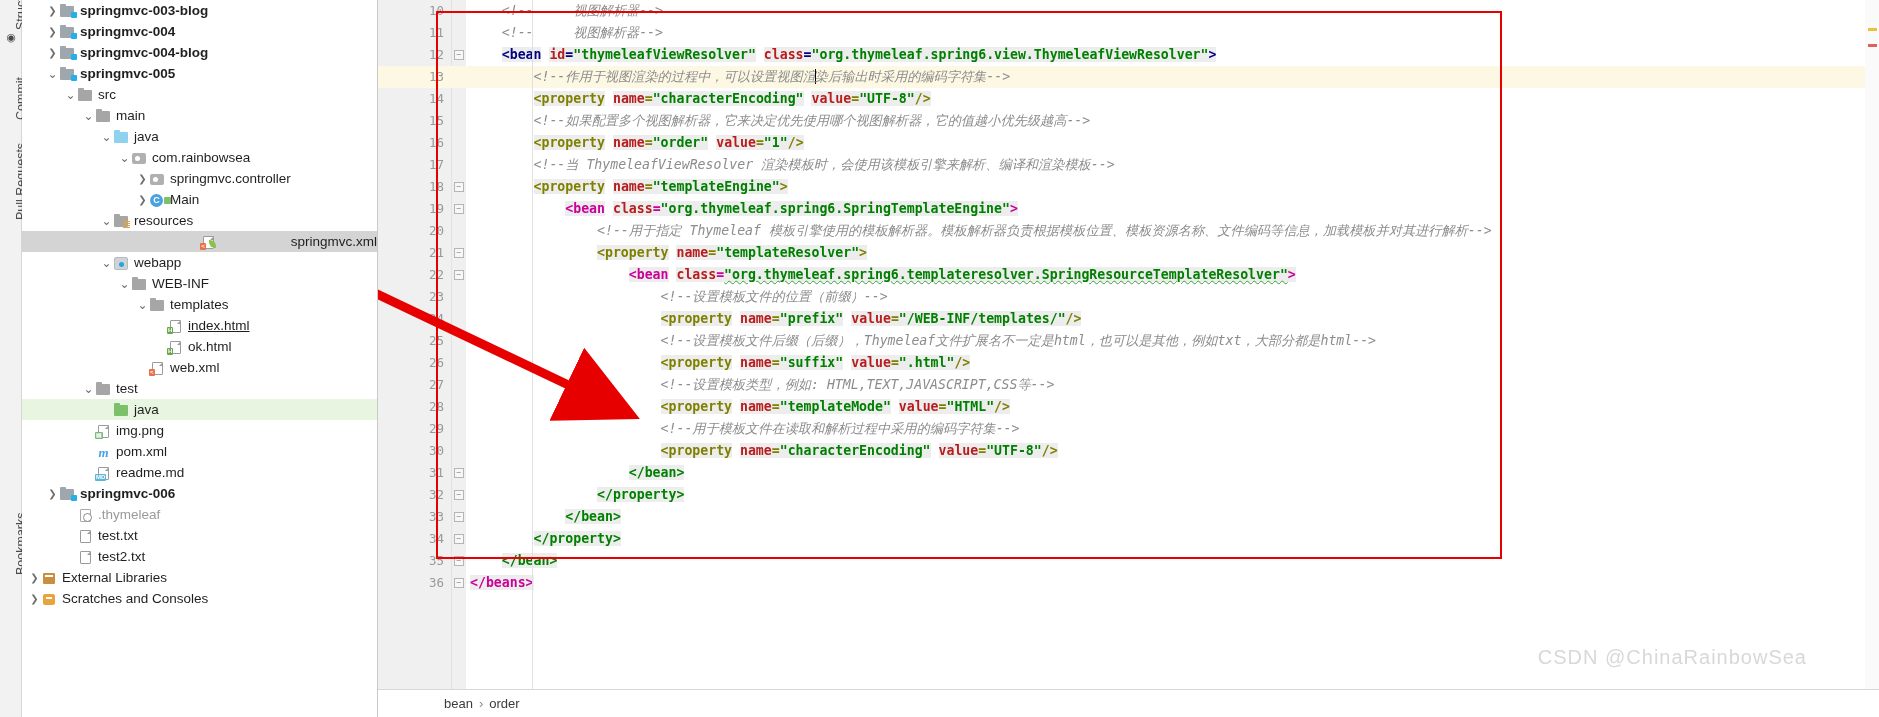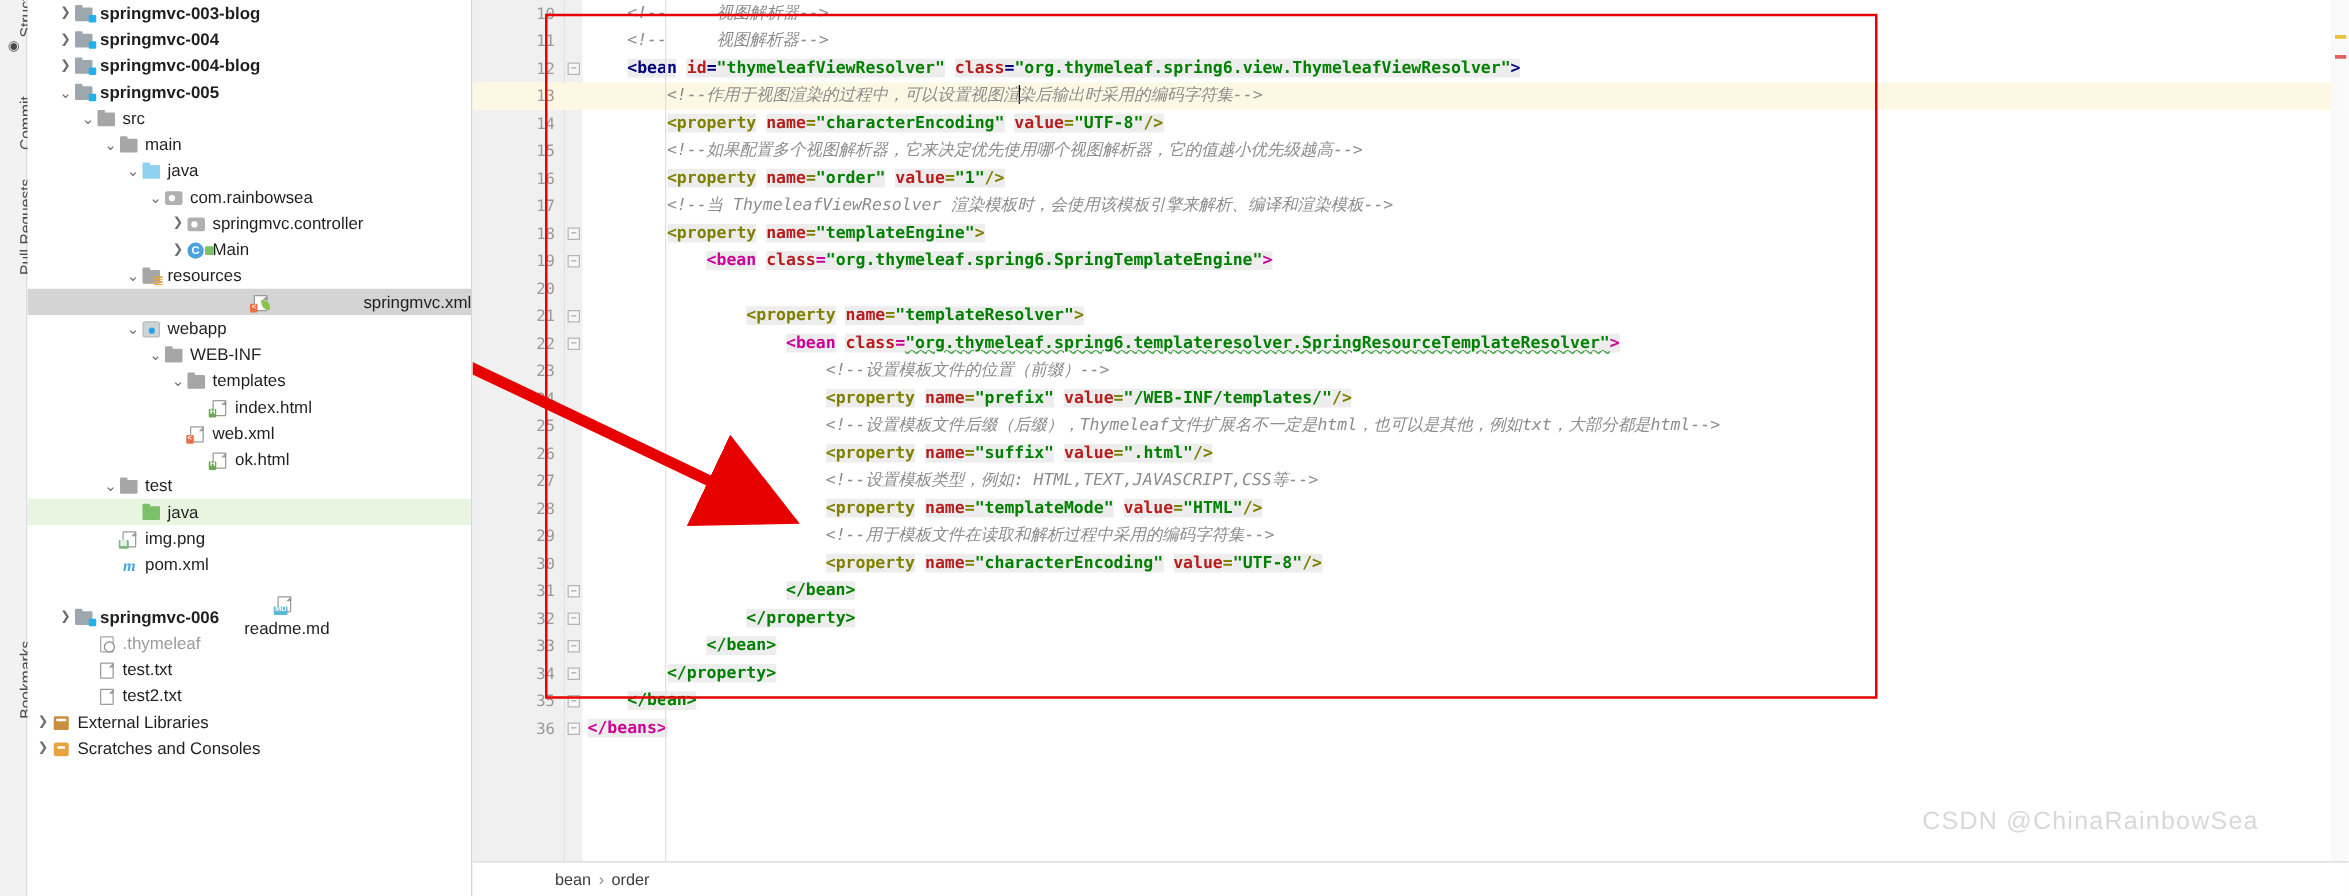--- a/index.html
+++ b/index.html
@@ -409,44 +409,44 @@
           </span>
           <span class="lbl">WEB-INF</span>
         </div>
         <div class="trow" style="padding-left: 114px;">
           <span class="arrow" style="font-size: 12px;">⌄</span>
           <span class="ico">
             <span class="fo"></span>
           </span>
           <span class="lbl">templates</span>
         </div>
+        <div class="trow" style="padding-left: 132px; text-decoration: underline;">
+          <span class="arrow none"></span>
+          <span class="ico">
+            <span class="file"></span>
+            <span class="ftag h">H</span>
+          </span>
+          <span class="lbl">index.html</span>
+        </div>
         <div class="trow" style="padding-left: 132px;">
           <span class="arrow none"></span>
           <span class="ico">
             <span class="file"></span>
             <span class="ftag h">H</span>
           </span>
-          <span class="lbl">index.html</span>
+          <span class="lbl">ok.html</span>
         </div>
         <div class="trow" style="padding-left: 114px;">
           <span class="arrow none"></span>
           <span class="ico">
             <span class="file"></span>
             <span class="ftag xml">&lt;</span>
           </span>
           <span class="lbl">web.xml</span>
         </div>
-        <div class="trow" style="padding-left: 132px;">
-          <span class="arrow none"></span>
-          <span class="ico">
-            <span class="file"></span>
-            <span class="ftag h">H</span>
-          </span>
-          <span class="lbl">ok.html</span>
-        </div>
         <div class="trow" style="padding-left: 60px;">
           <span class="arrow" style="font-size: 12px;">⌄</span>
           <span class="ico">
             <span class="fo"></span>
           </span>
           <span class="lbl">test</span>
         </div>
         <div class="trow green" style="padding-left: 78px;">
           <span class="arrow none"></span>
           <span class="ico">
@@ -462,21 +462,21 @@
           </span>
           <span class="lbl">img.png</span>
         </div>
         <div class="trow" style="padding-left: 60px;">
           <span class="arrow none"></span>
           <span class="ico">
             <span class="mIco">m</span>
           </span>
           <span class="lbl">pom.xml</span>
         </div>
-        <div class="trow" style="padding-left: 60px; flex-direction: column;">
+        <div class="trow" style="padding-left: 60px;">
           <span class="arrow none"></span>
           <span class="ico">
             <span class="file"></span>
             <span class="ftag md">MD</span>
           </span>
           <span class="lbl">readme.md</span>
         </div>
         <div class="trow" style="padding-left: 24px;">
           <span class="arrow">❯</span>
           <span class="ico">
@@ -530,21 +530,21 @@
         <div class="ln"><span class="num">10</span><span class="txt"><span class="">    </span><span class="t-cmt">&lt;!--     视图解析器--&gt;</span></span></div>
         <div class="ln"><span class="num">11</span><span class="txt"><span class="">    </span><span class="t-cmt">&lt;!--     视图解析器--&gt;</span></span></div>
         <div class="ln"><span class="num">12</span><span class="fold">−</span><span class="txt"><span class="">    </span><span class="t-tag hlbg">&lt;bean</span><span class=""> </span><span class="t-attr hlbg">id</span><span class="t-tag hlbg">=</span><span class="t-val hlbg">"thymeleafViewResolver"</span><span class=""> </span><span class="t-attr hlbg">class</span><span class="t-tag hlbg">=</span><span class="t-val hlbg">"org.thymeleaf.spring6.view.ThymeleafViewResolver"</span><span class="t-tag hlbg">&gt;</span></span></div>
         <div class="ln hl"><span class="num">13</span><span class="txt"><span class="">        </span><span class="t-cmt">&lt;!--作用于视图渲染的过程中，可以设置视图渲</span><span class="caret"></span><span class="t-cmt">染后输出时采用的编码字符集--&gt;</span></span></div>
         <div class="ln"><span class="num">14</span><span class="txt"><span class="">        </span><span class="t-prop hlbg">&lt;property</span><span class=""> </span><span class="t-attr hlbg">name</span><span class="t-prop hlbg">=</span><span class="t-val hlbg">"characterEncoding"</span><span class=""> </span><span class="t-attr hlbg">value</span><span class="t-prop hlbg">=</span><span class="t-val hlbg">"UTF-8"</span><span class="t-prop hlbg">/&gt;</span></span></div>
         <div class="ln"><span class="num">15</span><span class="txt"><span class="">        </span><span class="t-cmt">&lt;!--如果配置多个视图解析器，它来决定优先使用哪个视图解析器，它的值越小优先级越高--&gt;</span></span></div>
         <div class="ln"><span class="num">16</span><span class="txt"><span class="">        </span><span class="t-prop hlbg">&lt;property</span><span class=""> </span><span class="t-attr hlbg">name</span><span class="t-prop hlbg">=</span><span class="t-val hlbg">"order"</span><span class=""> </span><span class="t-attr hlbg">value</span><span class="t-prop hlbg">=</span><span class="t-val hlbg">"1"</span><span class="t-prop hlbg">/&gt;</span></span></div>
         <div class="ln"><span class="num">17</span><span class="txt"><span class="">        </span><span class="t-cmt">&lt;!--当 ThymeleafViewResolver 渲染模板时，会使用该模板引擎来解析、编译和渲染模板--&gt;</span></span></div>
         <div class="ln"><span class="num">18</span><span class="fold">−</span><span class="txt"><span class="">        </span><span class="t-prop hlbg">&lt;property</span><span class=""> </span><span class="t-attr hlbg">name</span><span class="t-prop hlbg">=</span><span class="t-val hlbg">"templateEngine"</span><span class="t-prop hlbg">&gt;</span></span></div>
         <div class="ln"><span class="num">19</span><span class="fold">−</span><span class="txt"><span class="">            </span><span class="t-bean hlbg">&lt;bean</span><span class=""> </span><span class="t-attr hlbg">class</span><span class="t-bean hlbg">=</span><span class="t-val hlbg">"org.thymeleaf.spring6.SpringTemplateEngine"</span><span class="t-bean hlbg">&gt;</span></span></div>
-        <div class="ln"><span class="num">20</span><span class="txt"><span class="">                </span></span></div>
+        <div class="ln"><span class="num">20</span><span class="txt"><span class="">                </span><span class="t-cmt">&lt;!--用于指定 Thymeleaf 模板引擎使用的模板解析器。模板解析器负责根据模板位置、模板资源名称、文件编码等信息，加载模板并对其进行解析--&gt;</span></span></div>
         <div class="ln"><span class="num">21</span><span class="fold">−</span><span class="txt"><span class="">                </span><span class="t-prop hlbg">&lt;property</span><span class=""> </span><span class="t-attr hlbg">name</span><span class="t-prop hlbg">=</span><span class="t-val hlbg">"templateResolver"</span><span class="t-prop hlbg">&gt;</span></span></div>
         <div class="ln"><span class="num">22</span><span class="fold">−</span><span class="txt"><span class="">                    </span><span class="t-bean hlbg">&lt;bean</span><span class=""> </span><span class="t-attr hlbg">class</span><span class="t-bean hlbg">=</span><span class="t-val squig hlbg">"org.thymeleaf.spring6.templateresolver.SpringResourceTemplateResolver"</span><span class="t-bean hlbg">&gt;</span></span></div>
         <div class="ln"><span class="num">23</span><span class="txt"><span class="">                        </span><span class="t-cmt">&lt;!--设置模板文件的位置（前缀）--&gt;</span></span></div>
         <div class="ln"><span class="num">24</span><span class="txt"><span class="">                        </span><span class="t-prop hlbg">&lt;property</span><span class=""> </span><span class="t-attr hlbg">name</span><span class="t-prop hlbg">=</span><span class="t-val hlbg">"prefix"</span><span class=""> </span><span class="t-attr hlbg">value</span><span class="t-prop hlbg">=</span><span class="t-val hlbg">"/WEB-INF/templates/"</span><span class="t-prop hlbg">/&gt;</span></span></div>
         <div class="ln"><span class="num">25</span><span class="txt"><span class="">                        </span><span class="t-cmt">&lt;!--设置模板文件后缀（后缀），Thymeleaf文件扩展名不一定是html，也可以是其他，例如txt，大部分都是html--&gt;</span></span></div>
         <div class="ln"><span class="num">26</span><span class="txt"><span class="">                        </span><span class="t-prop hlbg">&lt;property</span><span class=""> </span><span class="t-attr hlbg">name</span><span class="t-prop hlbg">=</span><span class="t-val hlbg">"suffix"</span><span class=""> </span><span class="t-attr hlbg">value</span><span class="t-prop hlbg">=</span><span class="t-val hlbg">".html"</span><span class="t-prop hlbg">/&gt;</span></span></div>
         <div class="ln"><span class="num">27</span><span class="txt"><span class="">                        </span><span class="t-cmt">&lt;!--设置模板类型，例如: HTML,TEXT,JAVASCRIPT,CSS等--&gt;</span></span></div>
         <div class="ln"><span class="num">28</span><span class="txt"><span class="">                        </span><span class="t-prop hlbg">&lt;property</span><span class=""> </span><span class="t-attr hlbg">name</span><span class="t-prop hlbg">=</span><span class="t-val hlbg">"templateMode"</span><span class=""> </span><span class="t-attr hlbg">value</span><span class="t-prop hlbg">=</span><span class="t-val hlbg">"HTML"</span><span class="t-prop hlbg">/&gt;</span></span></div>
         <div class="ln"><span class="num">29</span><span class="txt"><span class="">                        </span><span class="t-cmt">&lt;!--用于模板文件在读取和解析过程中采用的编码字符集--&gt;</span></span></div>
         <div class="ln"><span class="num">30</span><span class="txt"><span class="">                        </span><span class="t-prop hlbg">&lt;property</span><span class=""> </span><span class="t-attr hlbg">name</span><span class="t-prop hlbg">=</span><span class="t-val hlbg">"characterEncoding"</span><span class=""> </span><span class="t-attr hlbg">value</span><span class="t-prop hlbg">=</span><span class="t-val hlbg">"UTF-8"</span><span class="t-prop hlbg">/&gt;</span></span></div>

